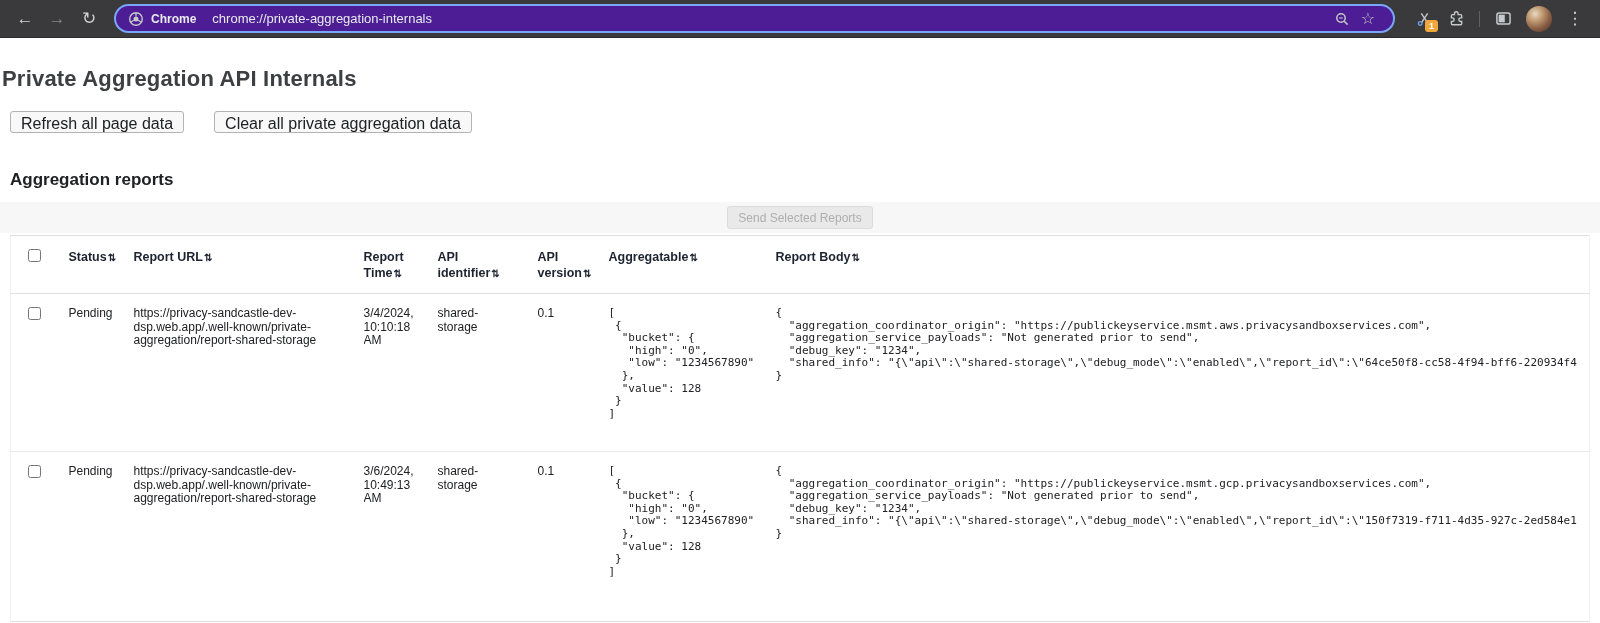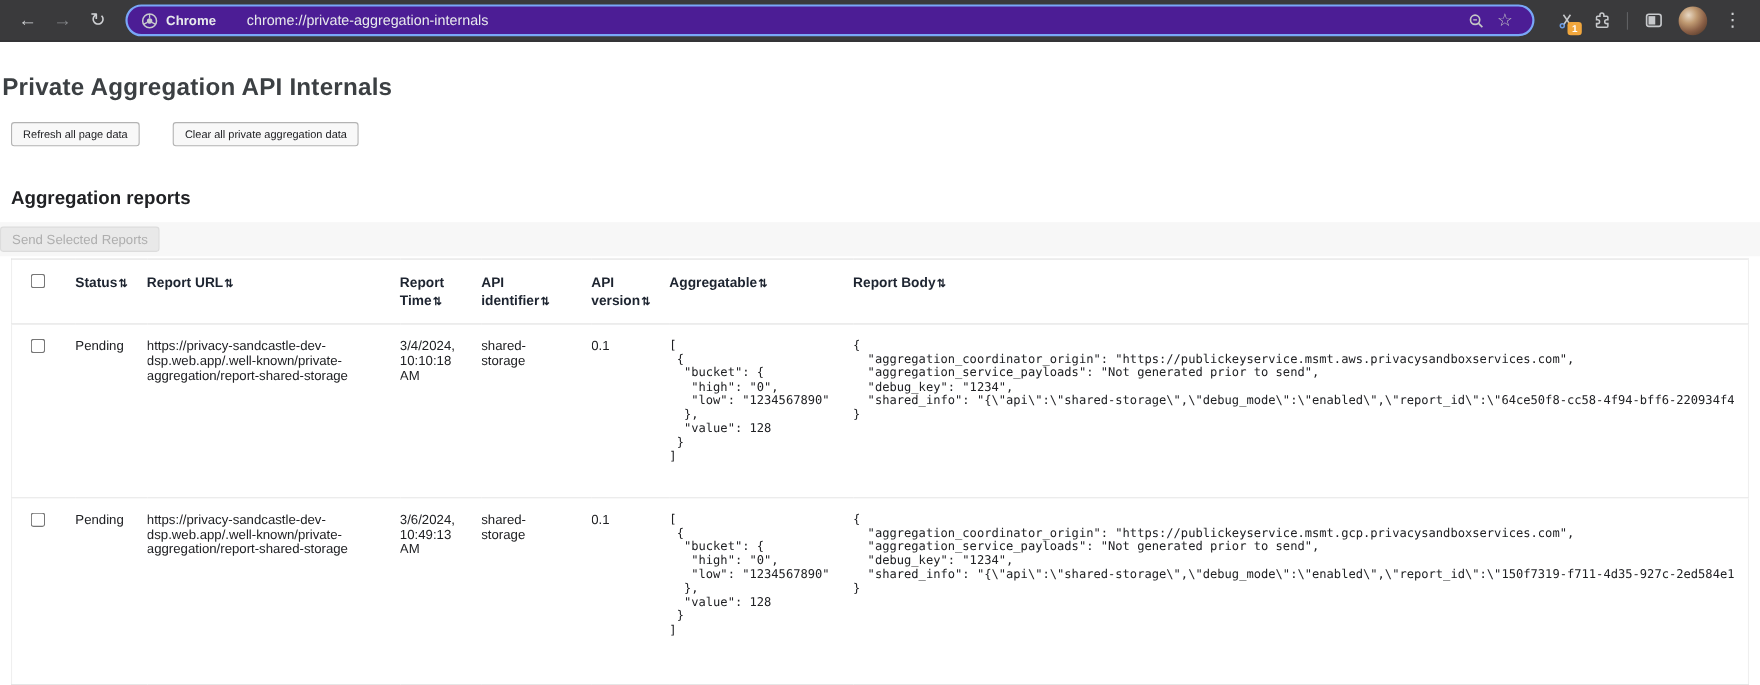--- a/index.html
+++ b/index.html
@@ -23,21 +23,21 @@
   }
   .nav-btn.disabled { color: #84868a; }
   .omnibox {
     flex: 1 1 auto; height: 29px; margin: 0 12px 0 8px;
     background: #4c1d95; border: 2px solid #79a7f8; border-radius: 15px;
     display: flex; align-items: center; padding: 0 12px; min-width: 0;
   }
   .chrome-logo { width: 16px; height: 16px; flex: 0 0 auto; display: flex; }
   .chip-label { color: #e8eaed; font-weight: bold; font-size: 12px; margin-left: 7px; flex: 0 0 auto; }
   .url-text {
-    color: #e8eaed; font-size: 13px; margin-left: 28px; flex: 1 1 auto;
+    color: #e8eaed; font-size: 13px; margin-left: 16px; flex: 1 1 auto;
     white-space: nowrap; overflow: hidden;
   }
   .omni-icon { width: 26px; height: 26px; flex: 0 0 auto; display: flex; align-items: center; justify-content: center; color: #c4c7c5; }
   .omni-icon.star { font-size: 16px; }
   .ext-icon {
     width: 30px; height: 30px; flex: 0 0 auto; position: relative;
     display: flex; align-items: center; justify-content: center;
   }
   .ext-badge {
     position: absolute; right: 1px; bottom: 2px;
@@ -52,31 +52,32 @@
 
   
   .page { padding: 0; }
   h1.page-title {
     margin: 28px 0 0 2px; font-size: 22px; line-height: 26px;
     color: #3c4043; font-weight: bold; letter-spacing: 0.2px;
   }
   .actions { margin: 19px 0 0 10px; display: flex; gap: 30px; }
   .page-btn {
     font-family: "Liberation Sans", sans-serif;
-    font-size: 10px; color: #202124; background: #f8f8f8;
+    font-size: 16px; color: #202124; background: #f8f8f8;
     border: 1px solid #b3b3b3; border-radius: 3px; padding: 3px 10px;
     height: 22px; cursor: pointer;
   }
   h2.section-title {
     margin: 37px 0 12px 10px; font-size: 17px; line-height: 20px;
     color: #202124; font-weight: bold;
   }
   .table-toolbar {
     background: #f7f7f7; height: 31px; display: flex; align-items: center;
-    padding: 0 0;
+    padding: 0 10px;
+    justify-content: center;
   }
   .send-btn {
     font-family: "Liberation Sans", sans-serif;
     font-size: 12px; color: #aeaeae; background: #e9e9e9;
     border: 1px solid #dcdcdc; border-radius: 3px; padding: 3px 10px; height: 23px;
   }
 
   
   table.report-table {
     margin: 2px 10px 0 10px; width: 1580px; table-layout: fixed;

